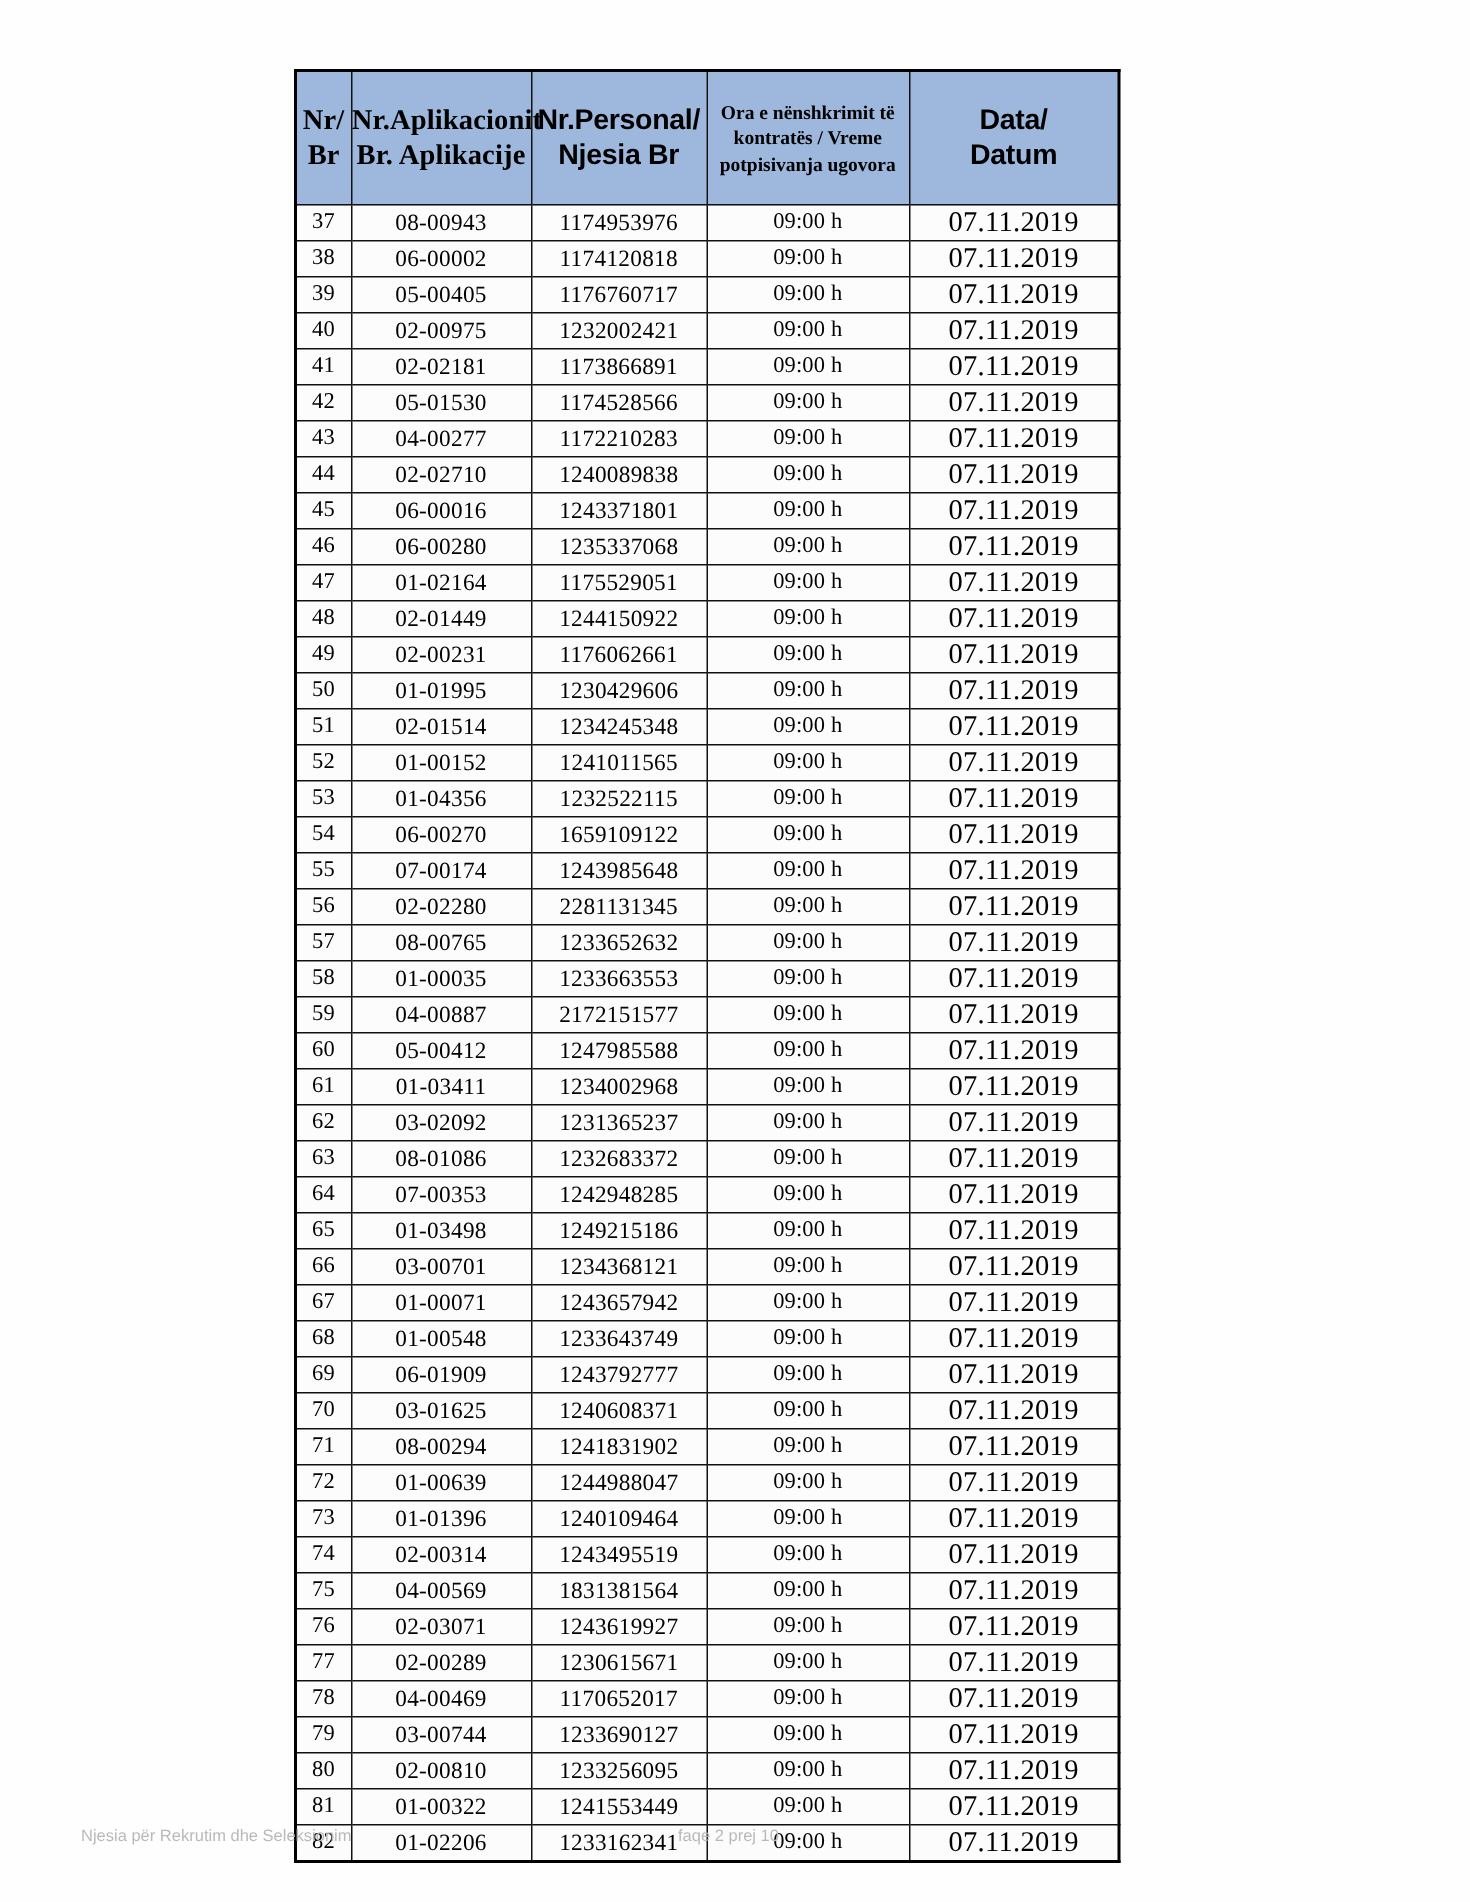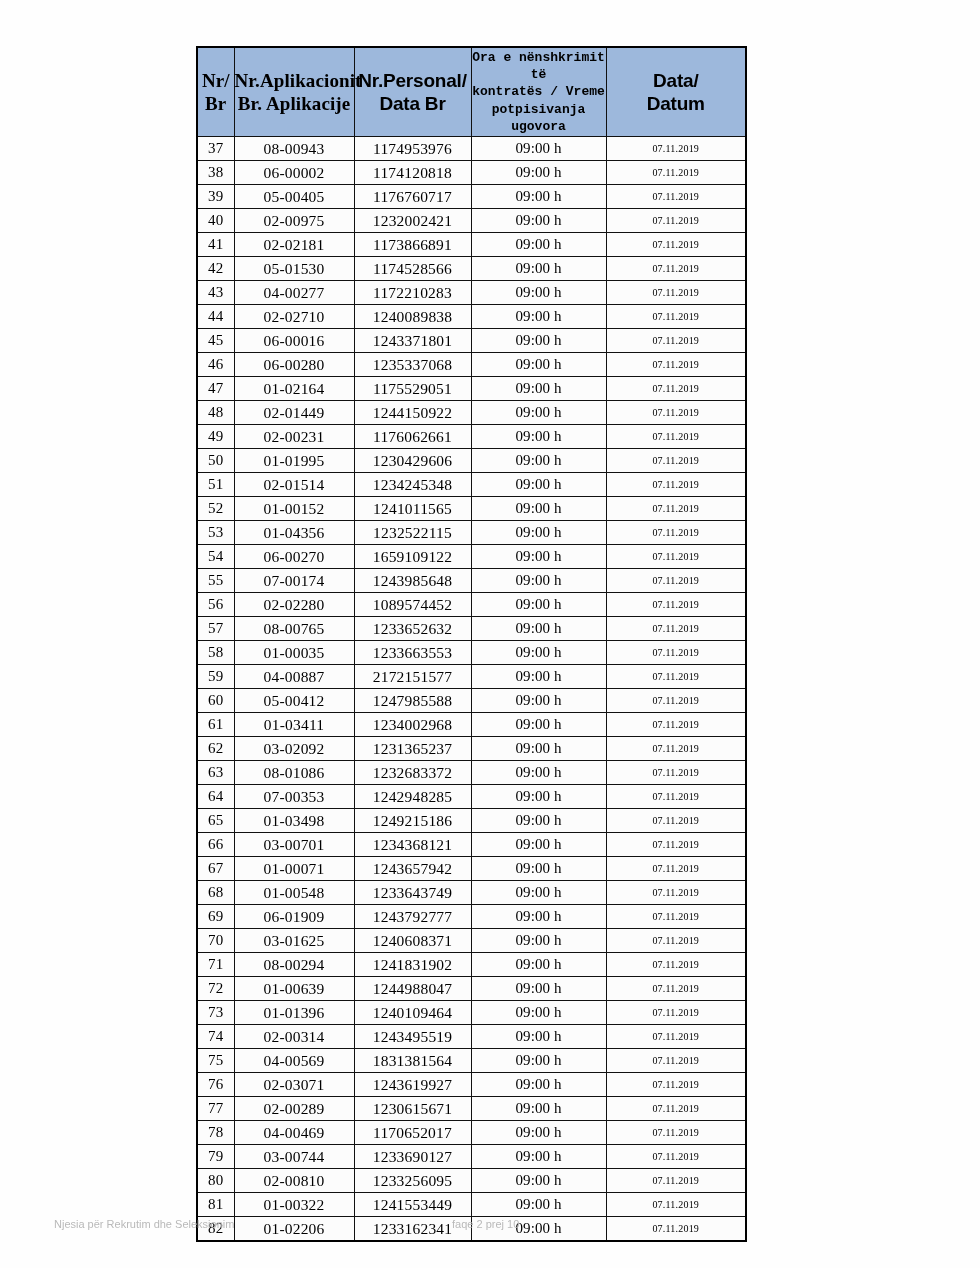--- a/index.html
+++ b/index.html
@@ -68,39 +68,39 @@
     font-family: "Liberation Serif", serif;
     font-size: 19px;
     letter-spacing: 0.1px;
   }
   th.sans-head {
     font-family: "Liberation Sans", sans-serif;
     font-size: 19px;
     letter-spacing: -0.2px;
   }
   th.small-head {
-    font-family: Liberation Mono, monospace;
+    font-family: Liberation Serif, serif;
     font-size: 13px;
     line-height: 1.32;
     padding: 0 4px;
   }
   .hl { display: block; }
 
   
   tbody td {
     height: 23px;
     font-family: "Liberation Serif", serif;
     font-size: 15.5px;
     background: #fcfcfc;
     border: 1px solid #0a0a0a;
     letter-spacing: 0.2px;
   }
   tbody td.cell-nr   { font-size: 15px; margin-top: 20px; }
   tbody td.cell-ora  { font-size: 15px; letter-spacing: 0.1px; }
-  tbody td.cell-data { font-size: 10px; margin-top: 16px; }
+  tbody td.cell-data { font-size: 19px; margin-top: 16px; }
 
   
   #footer {
     position: absolute;
     left: 54px;
     top: 1218px;
     width: 872px;
     height: 18px;
     font-family: Liberation Sans, sans-serif;
     font-size: 11px;
@@ -138,21 +138,21 @@
           <th class="serif-head">
             <span class="hl">Nr/</span>
             <span class="hl">Br</span>
           </th>
           <th class="serif-head">
             <span class="hl">Nr.Aplikacionit</span>
             <span class="hl">Br. Aplikacije</span>
           </th>
           <th class="sans-head">
             <span class="hl">Nr.Personal/</span>
-            <span class="hl">Data Br</span>
+            <span class="hl">Njesia Br</span>
           </th>
           <th class="small-head">
             <span class="hl">Ora e nënshkrimit të</span>
             <span class="hl">kontratës / Vreme</span>
             <span class="hl">potpisivanja ugovora</span>
           </th>
           <th class="sans-head">
             <span class="hl">Data/</span>
             <span class="hl">Datum</span>
           </th>
@@ -288,21 +288,21 @@
           <tr>
             <td class="cell-nr">55</td>
             <td class="cell-app">07-00174</td>
             <td class="cell-pers">1243985648</td>
             <td class="cell-ora">09:00 h</td>
             <td class="cell-data">07.11.2019</td>
           </tr>
           <tr>
             <td class="cell-nr">56</td>
             <td class="cell-app">02-02280</td>
-            <td class="cell-pers">1089574452</td>
+            <td class="cell-pers">2281131345</td>
             <td class="cell-ora">09:00 h</td>
             <td class="cell-data">07.11.2019</td>
           </tr>
           <tr>
             <td class="cell-nr">57</td>
             <td class="cell-app">08-00765</td>
             <td class="cell-pers">1233652632</td>
             <td class="cell-ora">09:00 h</td>
             <td class="cell-data">07.11.2019</td>
           </tr>

